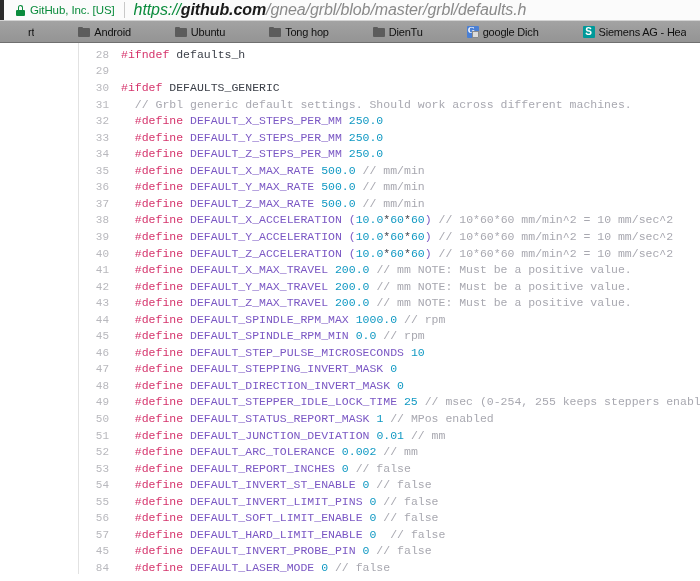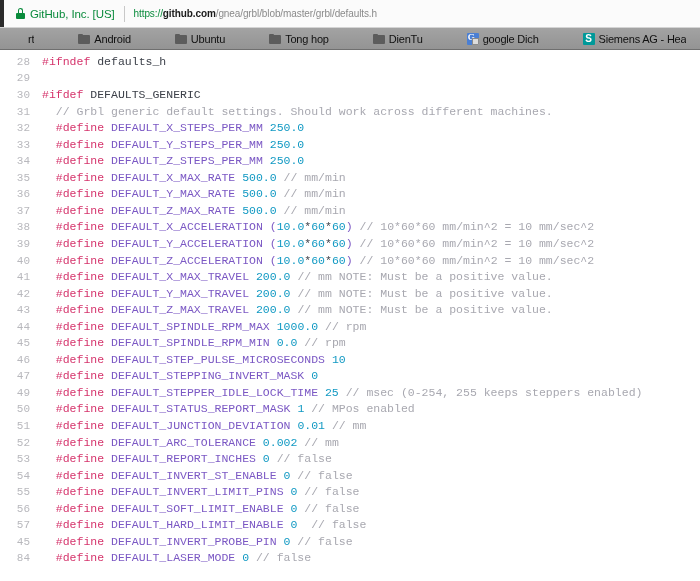--- a/index.html
+++ b/index.html
@@ -16,21 +16,21 @@
   }
 
   
   #browser-chrome {
     width: 700px;
     background: #f1f1f1;
   }
 
   
   #url-bar {
-    height: 28px;
+    height: 21px;
     box-sizing: border-box;
     background: #fbfbfb;
     border-bottom: 1px solid #d4d4d4;
     display: flex;
     align-items: center;
     padding: 0 4px 0 6px;
     position: relative;
   }
   #url-bar::before {
     content: "";
@@ -70,25 +70,26 @@
     letter-spacing: -0.1px;
   }
   .url-separator {
     width: 1px;
     height: 16px;
     background: #c8c8c8;
     margin: 0 9px;
     flex: none;
   }
   .url-text {
-    font-size: 10px;
+    font-size: 16px;
     white-space: nowrap;
     color: #8a8a8a;
     letter-spacing: -0.1px;
     overflow: hidden;
+    font-style: italic;
   }
   .url-scheme { color: #0a8b3c; }
   .url-host { color: #1a1a1a; font-weight: bold; }
   .url-path { color: #8a8a8a; }
 
   
   #bookmarks-bar {
     height: 22px;
     box-sizing: border-box;
     background: linear-gradient(to bottom, #a3a3a3 0%, #9b9b9b 50%, #949494 100%);
@@ -175,21 +176,20 @@
     font-family: "Liberation Sans", sans-serif;
   }
 
   
   #page-body {
     width: 700px;
     height: 531px;
     background: #fef9c3;
     display: flex;
     position: relative;
-    flex-direction: column;
   }
   #left-margin {
     width: 79px;
     flex: none;
     background: #ffffff;
     border-right: 1px solid #e2e2e2;
     box-sizing: border-box;
   }
   #code-area {
     flex: 1;
@@ -322,20 +322,21 @@
       <div class="code-line"><span class="line-no">38</span><span class="line-code"><span class="tok-plain">  </span><span class="tok-pre">#define </span><span class="tok-id">DEFAULT_X_ACCELERATION </span><span class="tok-punc">(</span><span class="tok-num">10.0</span><span class="tok-plain">*</span><span class="tok-num">60</span><span class="tok-plain">*</span><span class="tok-num">60</span><span class="tok-punc">)</span><span class="tok-cmt"> // 10*60*60 mm/min^2 = 10 mm/sec^2</span></span></div>
       <div class="code-line"><span class="line-no">39</span><span class="line-code"><span class="tok-plain">  </span><span class="tok-pre">#define </span><span class="tok-id">DEFAULT_Y_ACCELERATION </span><span class="tok-punc">(</span><span class="tok-num">10.0</span><span class="tok-plain">*</span><span class="tok-num">60</span><span class="tok-plain">*</span><span class="tok-num">60</span><span class="tok-punc">)</span><span class="tok-cmt"> // 10*60*60 mm/min^2 = 10 mm/sec^2</span></span></div>
       <div class="code-line"><span class="line-no">40</span><span class="line-code"><span class="tok-plain">  </span><span class="tok-pre">#define </span><span class="tok-id">DEFAULT_Z_ACCELERATION </span><span class="tok-punc">(</span><span class="tok-num">10.0</span><span class="tok-plain">*</span><span class="tok-num">60</span><span class="tok-plain">*</span><span class="tok-num">60</span><span class="tok-punc">)</span><span class="tok-cmt"> // 10*60*60 mm/min^2 = 10 mm/sec^2</span></span></div>
       <div class="code-line"><span class="line-no">41</span><span class="line-code"><span class="tok-plain">  </span><span class="tok-pre">#define </span><span class="tok-id">DEFAULT_X_MAX_TRAVEL </span><span class="tok-num">200.0</span><span class="tok-cmt"> // mm NOTE: Must be a positive value.</span></span></div>
       <div class="code-line"><span class="line-no">42</span><span class="line-code"><span class="tok-plain">  </span><span class="tok-pre">#define </span><span class="tok-id">DEFAULT_Y_MAX_TRAVEL </span><span class="tok-num">200.0</span><span class="tok-cmt"> // mm NOTE: Must be a positive value.</span></span></div>
       <div class="code-line"><span class="line-no">43</span><span class="line-code"><span class="tok-plain">  </span><span class="tok-pre">#define </span><span class="tok-id">DEFAULT_Z_MAX_TRAVEL </span><span class="tok-num">200.0</span><span class="tok-cmt"> // mm NOTE: Must be a positive value.</span></span></div>
       <div class="code-line"><span class="line-no">44</span><span class="line-code"><span class="tok-plain">  </span><span class="tok-pre">#define </span><span class="tok-id">DEFAULT_SPINDLE_RPM_MAX </span><span class="tok-num">1000.0</span><span class="tok-cmt"> // rpm</span></span></div>
       <div class="code-line"><span class="line-no">45</span><span class="line-code"><span class="tok-plain">  </span><span class="tok-pre">#define </span><span class="tok-id">DEFAULT_SPINDLE_RPM_MIN </span><span class="tok-num">0.0</span><span class="tok-cmt"> // rpm</span></span></div>
       <div class="code-line"><span class="line-no">46</span><span class="line-code"><span class="tok-plain">  </span><span class="tok-pre">#define </span><span class="tok-id">DEFAULT_STEP_PULSE_MICROSECONDS </span><span class="tok-num">10</span></span></div>
       <div class="code-line"><span class="line-no">47</span><span class="line-code"><span class="tok-plain">  </span><span class="tok-pre">#define </span><span class="tok-id">DEFAULT_STEPPING_INVERT_MASK </span><span class="tok-num">0</span></span></div>
+      <div class="code-line"><span class="line-no">48</span><span class="line-code"><span class="tok-plain">  </span><span class="tok-pre">#define </span><span class="tok-id">DEFAULT_DIRECTION_INVERT_MASK </span><span class="tok-num">0</span></span></div>
       <div class="code-line"><span class="line-no">49</span><span class="line-code"><span class="tok-plain">  </span><span class="tok-pre">#define </span><span class="tok-id">DEFAULT_STEPPER_IDLE_LOCK_TIME </span><span class="tok-num">25</span><span class="tok-cmt"> // msec (0-254, 255 keeps steppers enabled)</span></span></div>
       <div class="code-line"><span class="line-no">50</span><span class="line-code"><span class="tok-plain">  </span><span class="tok-pre">#define </span><span class="tok-id">DEFAULT_STATUS_REPORT_MASK </span><span class="tok-num">1</span><span class="tok-cmt"> // MPos enabled</span></span></div>
       <div class="code-line"><span class="line-no">51</span><span class="line-code"><span class="tok-plain">  </span><span class="tok-pre">#define </span><span class="tok-id">DEFAULT_JUNCTION_DEVIATION </span><span class="tok-num">0.01</span><span class="tok-cmt"> // mm</span></span></div>
       <div class="code-line"><span class="line-no">52</span><span class="line-code"><span class="tok-plain">  </span><span class="tok-pre">#define </span><span class="tok-id">DEFAULT_ARC_TOLERANCE </span><span class="tok-num">0.002</span><span class="tok-cmt"> // mm</span></span></div>
       <div class="code-line"><span class="line-no">53</span><span class="line-code"><span class="tok-plain">  </span><span class="tok-pre">#define </span><span class="tok-id">DEFAULT_REPORT_INCHES </span><span class="tok-num">0</span><span class="tok-cmt"> // false</span></span></div>
       <div class="code-line"><span class="line-no">54</span><span class="line-code"><span class="tok-plain">  </span><span class="tok-pre">#define </span><span class="tok-id">DEFAULT_INVERT_ST_ENABLE </span><span class="tok-num">0</span><span class="tok-cmt"> // false</span></span></div>
       <div class="code-line"><span class="line-no">55</span><span class="line-code"><span class="tok-plain">  </span><span class="tok-pre">#define </span><span class="tok-id">DEFAULT_INVERT_LIMIT_PINS </span><span class="tok-num">0</span><span class="tok-cmt"> // false</span></span></div>
       <div class="code-line"><span class="line-no">56</span><span class="line-code"><span class="tok-plain">  </span><span class="tok-pre">#define </span><span class="tok-id">DEFAULT_SOFT_LIMIT_ENABLE </span><span class="tok-num">0</span><span class="tok-cmt"> // false</span></span></div>
       <div class="code-line"><span class="line-no">57</span><span class="line-code"><span class="tok-plain">  </span><span class="tok-pre">#define </span><span class="tok-id">DEFAULT_HARD_LIMIT_ENABLE </span><span class="tok-num">0</span><span class="tok-cmt">  // false</span></span></div>
       <div class="code-line"><span class="line-no">45</span><span class="line-code"><span class="tok-plain">  </span><span class="tok-pre">#define </span><span class="tok-id">DEFAULT_INVERT_PROBE_PIN </span><span class="tok-num">0</span><span class="tok-cmt"> // false</span></span></div>

